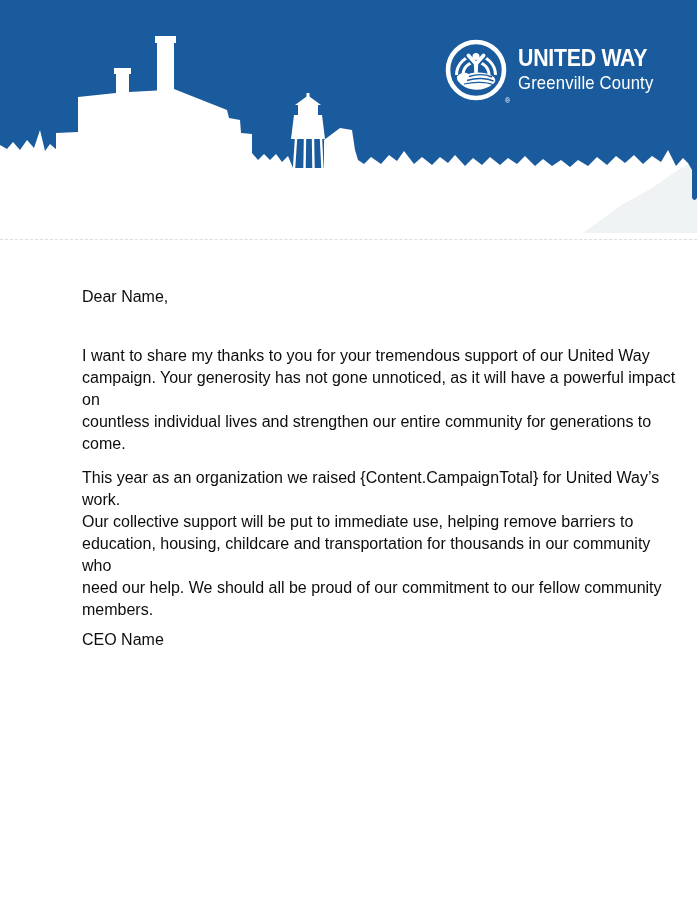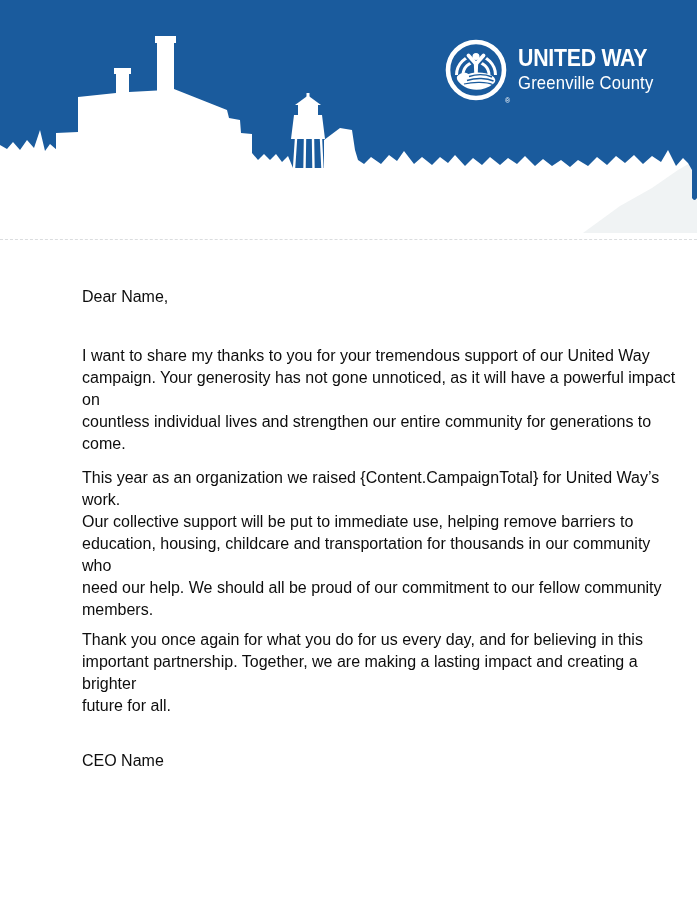--- a/index.html
+++ b/index.html
@@ -115,19 +115,16 @@
   <div class="letter-body">
     <p class="salutation">Dear Name,</p>
     <p class="para-1">I want to share my thanks to you for your tremendous support of our United Way
 campaign. Your generosity has not gone unnoticed, as it will have a powerful impact on
 countless individual lives and strengthen our entire community for generations to come.</p>
     <p class="para-2">This year as an organization we raised {Content.CampaignTotal} for United Way’s work.
 Our collective support will be put to immediate use, helping remove barriers to
 education, housing, childcare and transportation for thousands in our community who
 need our help. We should all be proud of our commitment to our fellow community
 members.</p>
-    <p class="para-3">Thank you once again for what you do for us every day, and for believing in this
-important partnership. Together, we are making a lasting impact and creating a brighter
-future for all.</p>
     <p class="signature">CEO Name</p>
   </div>
 
 </div>
 
 </body></html>

